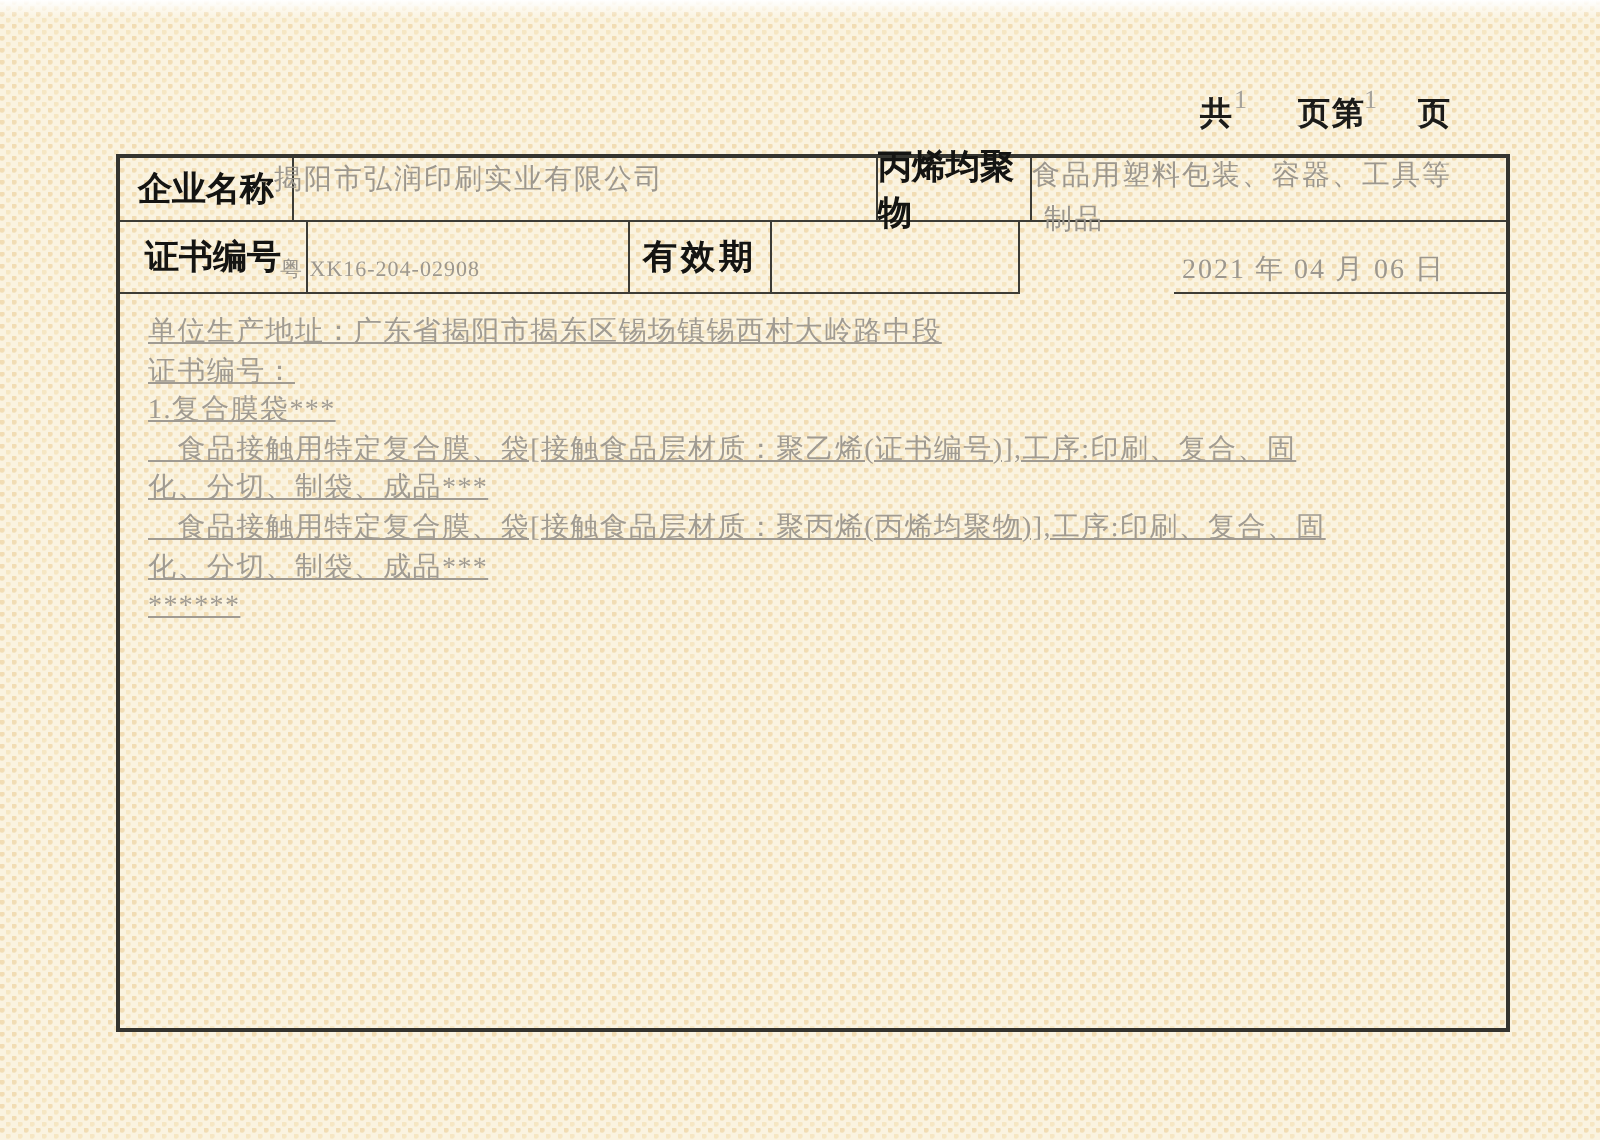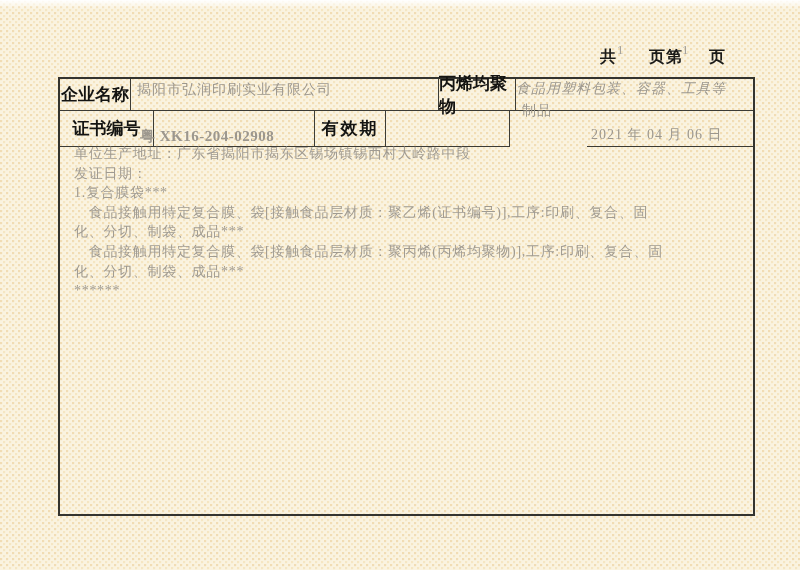--- a/index.html
+++ b/index.html
@@ -36,67 +36,67 @@
     border:2px solid #34342f;}
   .cell{position:absolute;box-sizing:border-box;}
   .br{border-right:1px solid #3c3c36;}
   .bb{border-bottom:1px solid #3c3c36;}
   .lab{display:flex;align-items:center;justify-content:center;
     font-weight:bold;color:#141412;font-size:17px;}
   .lab-sp{letter-spacing:2px;}
   
   .print{position:absolute;color:#9c978e;font-size:14px;letter-spacing:1px;
     white-space:nowrap;z-index:3;}
-  .print-cert{font-size:15px;letter-spacing:.5px;font-weight:bold;}
-  .body-lines{position:absolute;left:74px;top:144px;width:670px;z-index:3;
-    color:#a09b92;font-size:14px;line-height:19.6px;letter-spacing:.7px;}
+  .print-cert{font-size:11px;letter-spacing:.5px;}
+  .body-lines{position:absolute;left:74px;top:157px;width:670px;z-index:3;
+    color:#a09b92;font-size:14px;line-height:19.6px;letter-spacing:.7px;text-decoration:underline;}
   .body-lines .bl{white-space:nowrap;}
   .prod-val{line-height:22px;}
 </style>
 </head>
 <body>
 
 <div class="page">
 
   <div class="pgnum">
     <span class="pg-total-lab">共</span>
     <span class="pg-gray pg-total-val">1</span>
     <span class="pg-pages-lab">页</span>
     <span class="pg-page-lab">第</span>
     <span class="pg-gray pg-page-val">1</span>
     <span class="pg-page-suf">页</span>
   </div>
 
   <div class="tbl">
 
-    <div class="cell lab br bb" style="left:0;top:0;width:71px;height:32px;">企业名称</div>
+    <div class="cell lab br bb" style="left:0;top:0;width:87px;height:32px;">企业名称</div>
     <div class="cell br bb" style="left:71px;top:0;width:308px;height:32px;"></div>
     <div class="cell lab br bb" style="left:379px;top:0;width:77px;height:32px;">丙烯均聚物</div>
     <div class="cell bb" style="left:456px;top:0;width:237px;height:32px;"></div>
 
     <div class="cell lab br bb" style="left:0;top:32px;width:94px;height:36px;">证书编号</div>
     <div class="cell br bb" style="left:71px;top:32px;width:184px;height:36px;"></div>
     <div class="cell lab lab-sp br bb" style="left:255px;top:32px;width:71px;height:36px;">有效期</div>
     <div class="cell br bb" style="left:326px;top:32px;width:124px;height:36px;"></div>
     <div class="cell bb" style="left:527px;top:32px;width:166px;height:36px;"></div>
 
     <div class="cell" style="left:0;top:68px;width:693px;height:367px;"></div>
   </div>
 
   <div class="print" style="left:137px;top:81px;">揭阳市弘润印刷实业有限公司</div>
 
-  <div class="print prod-val" style="left:516px;top:78px;font-style:italic;">食品用塑料包装、容器、工具等</div>
+  <div class="print prod-val" style="left:516px;top:78px;">食品用塑料包装、容器、工具等</div>
   <div class="print prod-val" style="left:522px;top:100px;">制品</div>
 
   <div class="print print-cert" style="left:140px;top:127px;">粤 XK16-204-02908</div>
   <div class="print" style="left:591px;top:126px;">2021 年 04 月 06 日</div>
 
   <div class="body-lines">
     <div class="bl">单位生产地址：广东省揭阳市揭东区锡场镇锡西村大岭路中段</div>
-    <div class="bl">发证日期：</div>
+    <div class="bl">证书编号：</div>
     <div class="bl">1.复合膜袋***</div>
     <div class="bl">　食品接触用特定复合膜、袋[接触食品层材质：聚乙烯(证书编号)],工序:印刷、复合、固</div>
     <div class="bl">化、分切、制袋、成品***</div>
     <div class="bl">　食品接触用特定复合膜、袋[接触食品层材质：聚丙烯(丙烯均聚物)],工序:印刷、复合、固</div>
     <div class="bl">化、分切、制袋、成品***</div>
     <div class="bl">******</div>
   </div>
 
 </div>
 

